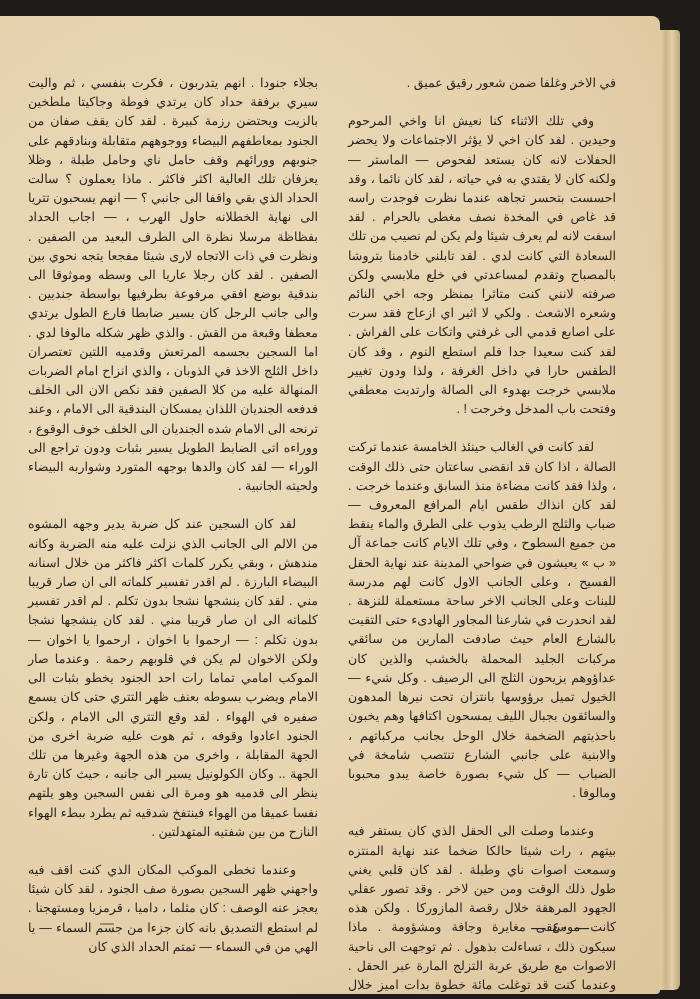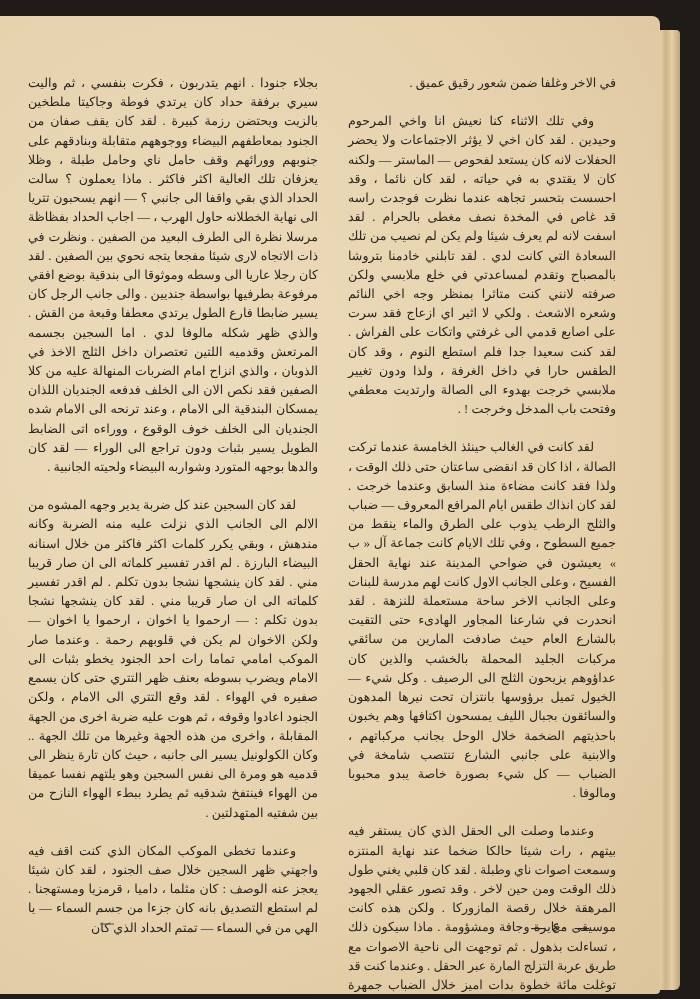--- a/index.html
+++ b/index.html
@@ -16,21 +16,21 @@
   }
   .page {
     position:absolute; left:0; top:16px; width:660px; height:978px;
     background:#e9d6b3;
     background-image:radial-gradient(ellipse at 30% 40%, #ecdcbc 0%, #e6d1ac 60%, #dcc49b 100%);
     border-radius:0 8px 4px 0;
   }
   .col {
     position:absolute; direction:rtl; text-align:justify;
     color:#2a2622; font-size:12.6px; line-height:19.2px;
-    font-family:Liberation Serif, serif;
+    font-family:Liberation Sans, sans-serif;
   }
   .col p { margin:0 0 19px 0; text-indent:0; }
   .col p.indent { text-indent:22px; }
   .col-right { left:348px; top:58px; width:268px; }
   .col-left  { left:28px;  top:58px; width:290px; }
   .page-number {
     position:absolute; left:520px; top:902px; width:80px; text-align:center;
     font-size:16px; font-weight:normal; color:#2a2622; direction:rtl;
     font-family:"DejaVu Sans", sans-serif;
   }
@@ -48,19 +48,19 @@
   <div class="col col-right">
     <p>في الاخر وغلفا ضمن شعور رقيق عميق .</p>
     <p class="indent">وفي تلك الاثناء كنا نعيش انا واخي المرحوم وحيدين . لقد كان اخي لا يؤثر الاجتماعات ولا يحضر الحفلات لانه كان يستعد لفحوص — الماستر — ولكنه كان لا يقتدي به في حياته ، لقد كان نائما ، وقد احسست بتحسر تجاهه عندما نظرت فوجدت راسه قد غاص في المخدة نصف مغطى بالحرام . لقد اسفت لانه لم يعرف شيئا ولم يكن لم نصيب من تلك السعادة التي كانت لدي . لقد تابلني خادمنا بتروشا بالمصباح وتقدم لمساعدتي في خلع ملابسي ولكن صرفته لانني كنت متاثرا بمنظر وجه اخي النائم وشعره الاشعث . ولكي لا اثير اي ازعاج فقد سرت على اصابع قدمي الى غرفتي واتكات على الفراش . لقد كنت سعيدا جدا فلم استطع النوم ، وقد كان الطقس حارا في داخل الغرفة ، ولذا ودون تغيير ملابسي خرجت بهدوء الى الصالة وارتديت معطفي وفتحت باب المدخل وخرجت ! .</p>
     <p class="indent">لقد كانت في الغالب حينئذ الخامسة عندما تركت الصالة ، اذا كان قد انقضى ساعتان حتى ذلك الوقت ، ولذا فقد كانت مضاءة منذ السابق وعندما خرجت . لقد كان انذاك طقس ايام المرافع المعروف — ضباب والثلج الرطب يذوب على الطرق والماء ينقط من جميع السطوح ، وفي تلك الايام كانت جماعة آل « ب » يعيشون في ضواحي المدينة عند نهاية الحقل الفسيح ، وعلى الجانب الاول كانت لهم مدرسة للبنات وعلى الجانب الاخر ساحة مستعملة للنزهة . لقد انحدرت في شارعنا المجاور الهادىء حتى التقيت بالشارع العام حيث صادفت المارين من سائقي مركبات الجليد المحملة بالخشب والذين كان عداؤوهم يزيحون الثلج الى الرصيف . وكل شيء — الخيول تميل برؤوسها بانتزان تحت نيرها المدهون والسائقون بجبال الليف يمسحون اكتافها وهم يخبون باحذيتهم الضخمة خلال الوحل بجانب مركباتهم ، والابنية على جانبي الشارع تنتصب شامخة في الضباب — كل شيء بصورة خاصة يبدو محبوبا ومالوفا .</p>
     <p class="indent">وعندما وصلت الى الحقل الذي كان يستقر فيه بيتهم ، رات شيئا حالكا ضخما عند نهاية المنتزه وسمعت اصوات ناي وطبلة . لقد كان قلبي يغني طول ذلك الوقت ومن حين لاخر . وقد تصور عقلي الجهود المرهقة خلال رقصة المازوركا . ولكن هذه كانت موسيقى مغايرة وجافة ومشؤومة . ماذا سيكون ذلك ، تساءلت بذهول . ثم توجهت الى ناحية الاصوات مع طريق عربة التزلج المارة عبر الحقل . وعندما كنت قد توغلت مائة خطوة بدات اميز خلال الضباب جمهرة من الناس ، والذين كانوا</p>
   </div>
 
   <div class="col col-left">
     <p>بجلاء جنودا . انهم يتدربون ، فكرت بنفسي ، ثم واليت سيري برفقة حداد كان يرتدي فوطة وجاكيتا ملطخين بالزيت ويحتضن رزمة كبيرة . لقد كان يقف صفان من الجنود بمعاطفهم البيضاء ووجوههم متقابلة وبنادقهم على جنوبهم وورائهم وقف حامل ناي وحامل طبلة ، وظلا يعزفان تلك العالية اكثر فاكثر . ماذا يعملون ؟ سالت الحداد الذي بقي واقفا الى جانبي ؟ — انهم يسحبون تتريا الى نهاية الخطلانه حاول الهرب ، — اجاب الحداد بفظاظة مرسلا نظرة الى الطرف البعيد من الصفين . ونظرت في ذات الاتجاه لارى شيئا مفجعا يتجه نحوي بين الصفين . لقد كان رجلا عاريا الى وسطه وموثوقا الى بندقية بوضع افقي مرفوعة بطرفيها بواسطة جنديين . والى جانب الرجل كان يسير ضابطا فارع الطول يرتدي معطفا وقبعة من القش . والذي ظهر شكله مالوفا لدي . اما السجين بجسمه المرتعش وقدميه اللتين تعتصران داخل الثلج الاخذ في الذوبان ، والذي انزاح امام الضربات المنهالة عليه من كلا الصفين فقد نكص الان الى الخلف فدفعه الجنديان اللذان يمسكان البندقية الى الامام ، وعند ترنحه الى الامام شده الجنديان الى الخلف خوف الوقوع ، ووراءه اتى الضابط الطويل يسير بثبات ودون تراجع الى الوراء — لقد كان والدها بوجهه المتورد وشواربه البيضاء ولحيته الجانبية .</p>
     <p class="indent">لقد كان السجين عند كل ضربة يدير وجهه المشوه من الالم الى الجانب الذي نزلت عليه منه الضربة وكانه مندهش ، وبقي يكرر كلمات اكثر فاكثر من خلال اسنانه البيضاء البارزة . لم اقدر تفسير كلماته الى ان صار قريبا مني . لقد كان ينشجها نشجا بدون تكلم . لم اقدر تفسير كلماته الى ان صار قريبا مني . لقد كان ينشجها نشجا بدون تكلم : — ارحموا يا اخوان ، ارحموا يا اخوان — ولكن الاخوان لم يكن في قلوبهم رحمة . وعندما صار الموكب امامي تماما رات احد الجنود يخطو بثبات الى الامام ويضرب بسوطه بعنف ظهر التتري حتى كان يسمع صفيره في الهواء . لقد وقع التتري الى الامام ، ولكن الجنود اعادوا وقوفه ، ثم هوت عليه ضربة اخرى من الجهة المقابلة ، واخرى من هذه الجهة وغيرها من تلك الجهة .. وكان الكولونيل يسير الى جانبه ، حيث كان تارة ينظر الى قدميه هو ومرة الى نفس السجين وهو يلتهم نفسا عميقا من الهواء فينتفخ شدقيه ثم يطرد ببطء الهواء النازح من بين شفتيه المتهدلتين .</p>
-    <p class="indent">وعندما تخطى الموكب المكان الذي كنت اقف فيه واجهني ظهر السجين خلال صف الجنود ، لقد كان شيئا يعجز عنه الوصف : كان مثلما ، داميا ، قرمزيا ومستهجنا . لم استطع التصديق بانه كان جزءا من جسم السماء — يا الهي من في السماء — تمتم الحداد الذي كان</p>
+    <p class="indent">وعندما تخطى الموكب المكان الذي كنت اقف فيه واجهني ظهر السجين بصورة صف الجنود ، لقد كان شيئا يعجز عنه الوصف : كان مثلما ، داميا ، قرمزيا ومستهجنا . لم استطع التصديق بانه كان جزءا من جسم السماء — يا الهي من في السماء — تمتم الحداد الذي كان</p>
   </div>
 
   <div class="pencil-mark"></div>
 
   <div class="page-number">— ٤٠ —</div>
 </div>
 
 </body></html>

